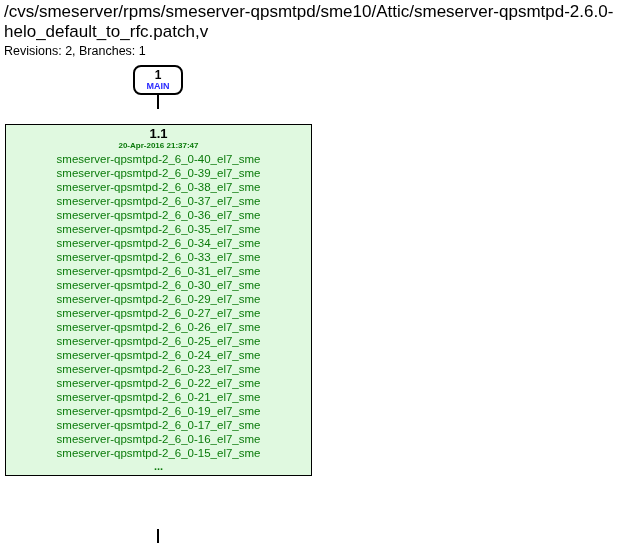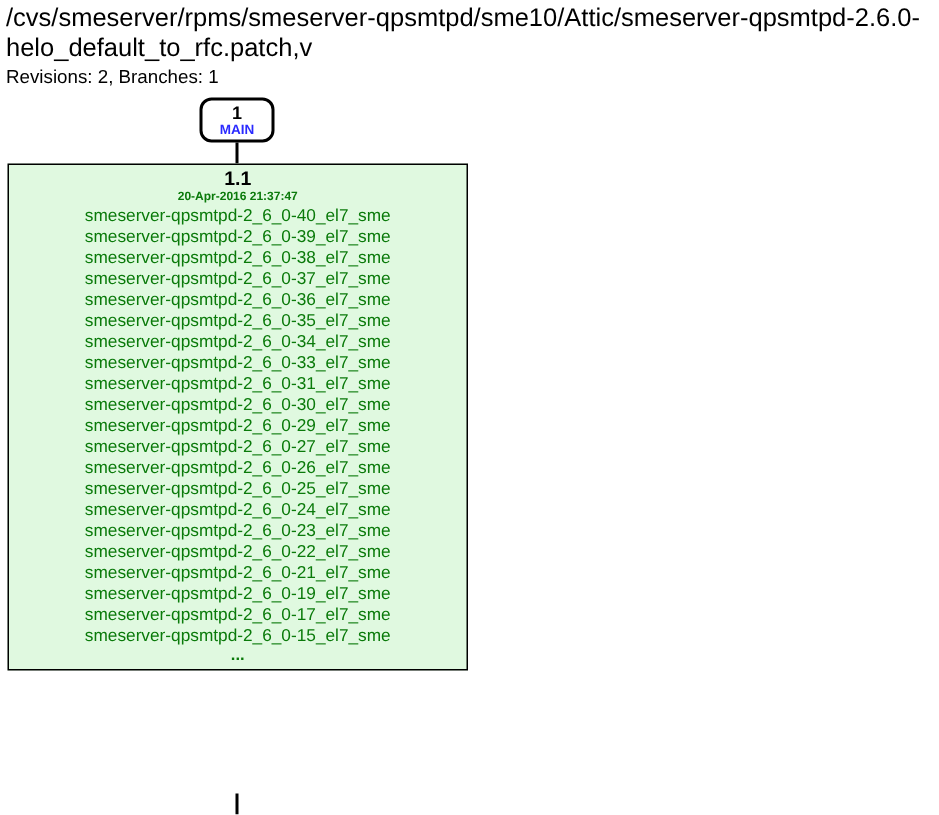--- a/index.html
+++ b/index.html
@@ -67,21 +67,21 @@
       height: 14px;
     }
     .rev-box {
       position: absolute;
       border: 1px solid #000;
       text-align: center;
       padding: 2px 8px 3px 8px;
     }
     .rev-box-1 {
       left: 5px;
-      top: 45px;
+      top: 60px;
       width: 307px;
       background: #e0f9e0;
     }
     .rev-box-2 {
       left: 105px;
       top: 479px;
       width: 108px;
       background: #fff;
     }
     .rev-title {
@@ -146,20 +146,21 @@
         <div class="tag">smeserver-qpsmtpd-2_6_0-29_el7_sme</div>
         <div class="tag">smeserver-qpsmtpd-2_6_0-27_el7_sme</div>
         <div class="tag">smeserver-qpsmtpd-2_6_0-26_el7_sme</div>
         <div class="tag">smeserver-qpsmtpd-2_6_0-25_el7_sme</div>
         <div class="tag">smeserver-qpsmtpd-2_6_0-24_el7_sme</div>
         <div class="tag">smeserver-qpsmtpd-2_6_0-23_el7_sme</div>
         <div class="tag">smeserver-qpsmtpd-2_6_0-22_el7_sme</div>
         <div class="tag">smeserver-qpsmtpd-2_6_0-21_el7_sme</div>
         <div class="tag">smeserver-qpsmtpd-2_6_0-19_el7_sme</div>
         <div class="tag">smeserver-qpsmtpd-2_6_0-17_el7_sme</div>
+        <div class="tag">smeserver-qpsmtpd-2_6_0-16_el7_sme</div>
         <div class="tag">smeserver-qpsmtpd-2_6_0-15_el7_sme</div>
       </div>
     <div class="ellipsis">...</div>
   </div>
 
   <div class="connector conn2"></div>
 
   <div class="rev-box rev-box-2">
     <div class="rev-title">1.2</div>
     <div class="rev-date">16-Dec-2020 17:49:18</div>

